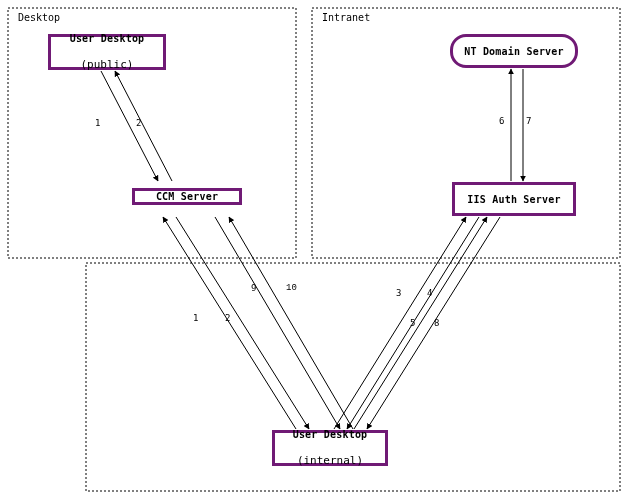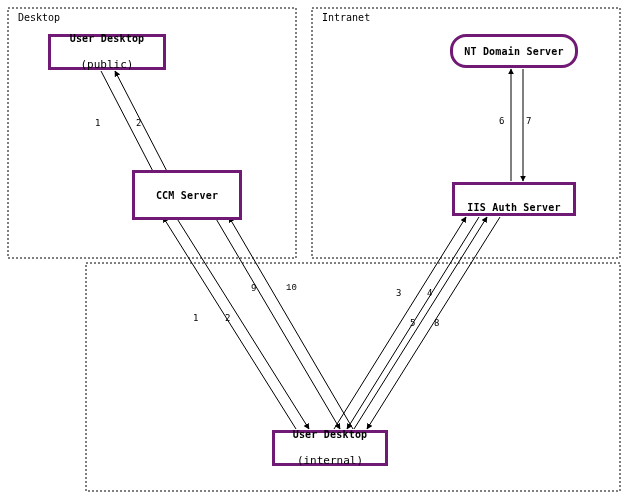--- a/index.html
+++ b/index.html
@@ -99,29 +99,29 @@
   </svg>
 
   <div class="zone-label" style="left:18px; top:12px;">Desktop</div>
   <div class="zone-label" style="left:322px; top:12px;text-align:center;">Intranet</div>
 
   <div class="node" style="left:48px; top:34px; width:118px; height:36px;">
     <div class="title">User Desktop</div>
     <div class="sub">(public)</div>
   </div>
 
-  <div class="node" style="left:132px; top:170px; width:110px; height:50px;">
+  <div class="node" style="left:132px; top:188px; width:110px; height:17px;">
     <div class="title">CCM Server</div>
   </div>
 
   <div class="node" style="left:450px; top:34px; width:128px; height:34px;border-radius:16px;">
     <div class="title">NT Domain Server</div>
   </div>
 
-  <div class="node" style="left:452px; top:182px; width:124px; height:34px;justify-content:flex-end;">
+  <div class="node" style="left:452px; top:182px; width:124px; height:34px;">
     <div class="title">IIS Auth Server</div>
   </div>
 
   <div class="node" style="left:272px; top:430px; width:116px; height:36px;">
     <div class="title">User Desktop</div>
     <div class="sub">(internal)</div>
   </div>
 
   <div class="edge-label" style="left:95px; top:118px;">1</div>
   <div class="edge-label" style="left:136px; top:118px;">2</div>

